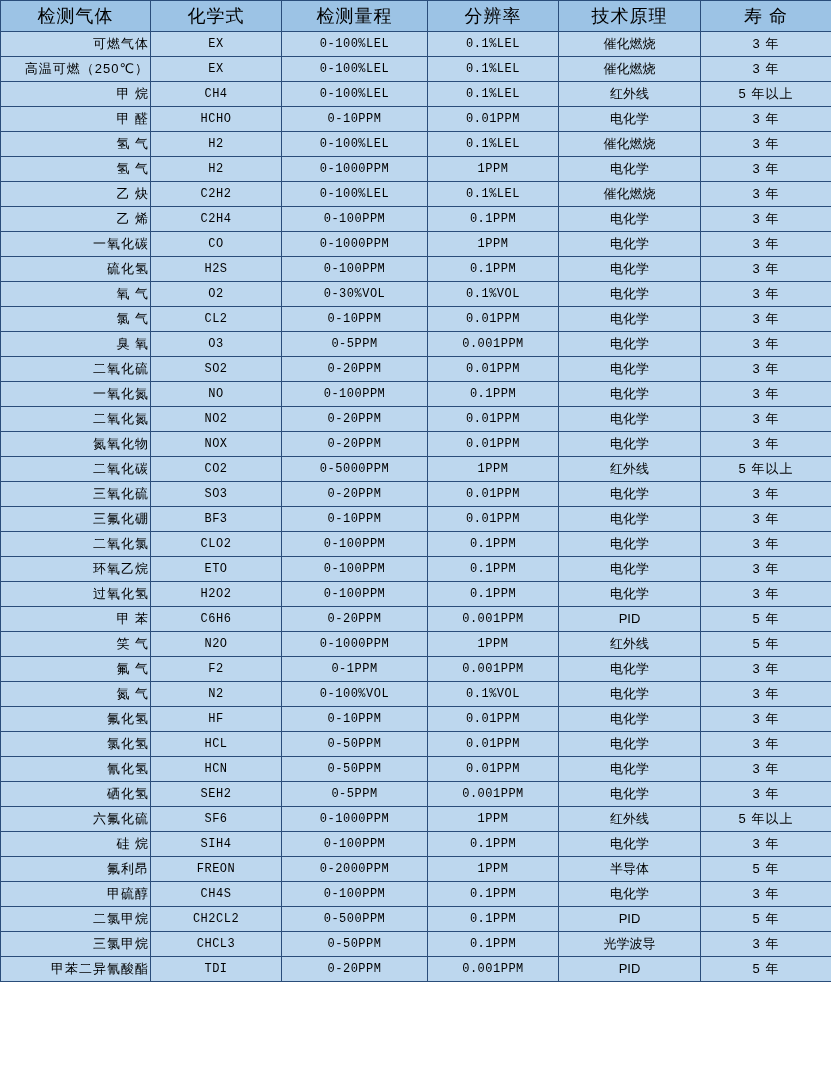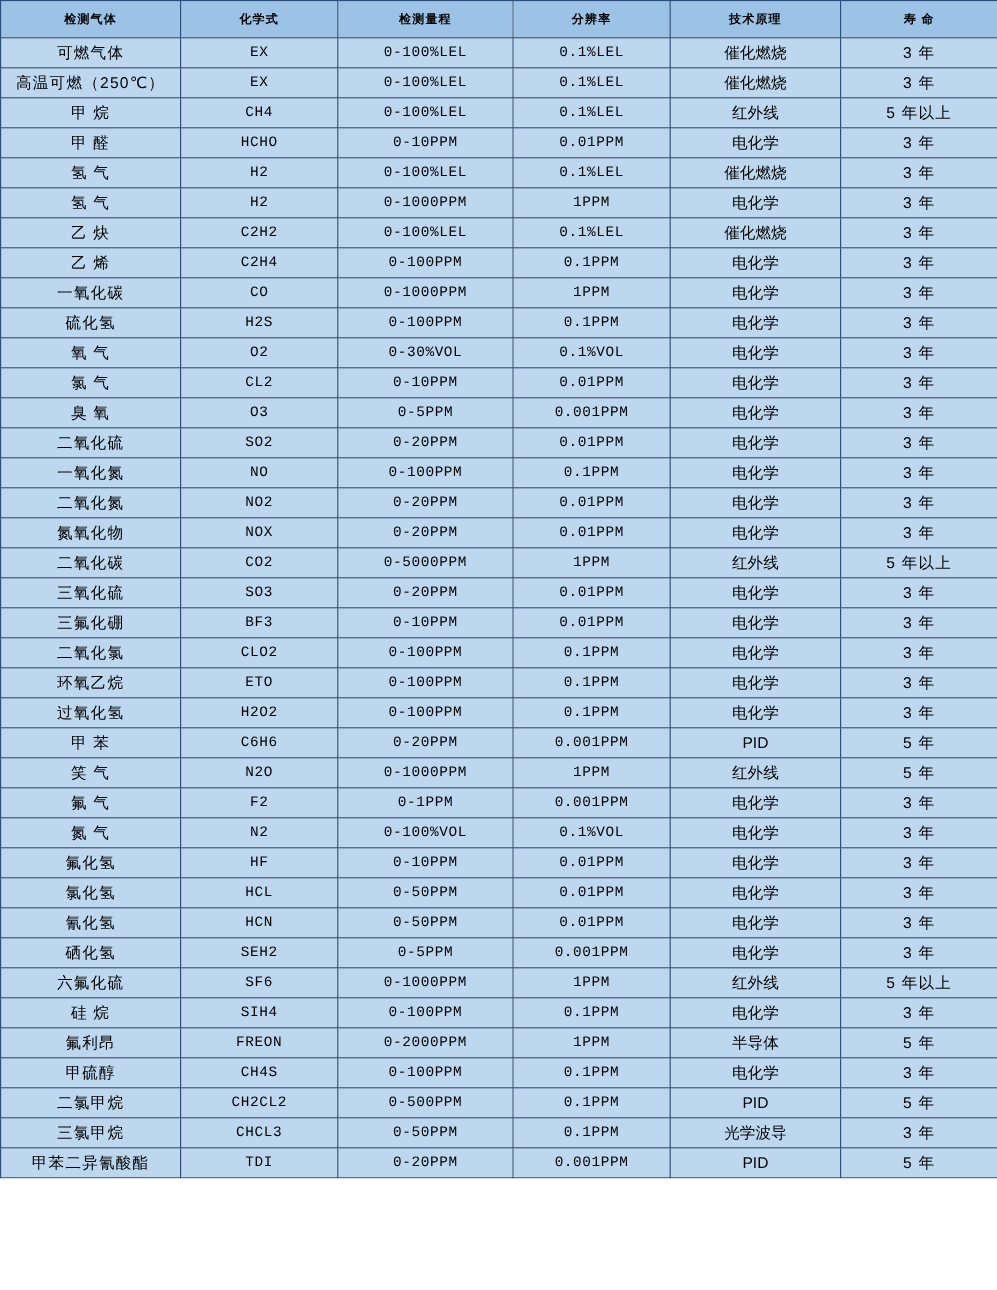--- a/index.html
+++ b/index.html
@@ -28,32 +28,33 @@
     border: 1px solid #2a4d7a;
     text-align: center;
     vertical-align: middle;
     color: #000000;
     white-space: nowrap;
     overflow: hidden;
   }
   #gas-table thead th {
     background: #9cc3e5;
     height: 28px;
-    font-size: 10px;
-    font-weight: bold;
+    font-size: 18px;
+    font-weight: normal;
     letter-spacing: 1px;
   }
   #gas-table tbody td {
     background: #bdd7ee;
     height: 22px;
     font-size: 13px;
     line-height: 20px;
   }
   #gas-table tbody td.name {
     letter-spacing: 1px;
+    text-align: right;
   }
   #gas-table tbody td.formula,
   #gas-table tbody td.range,
   #gas-table tbody td.resolution {
     font-family: "Liberation Mono", "DejaVu Sans Mono", monospace;
     font-size: 12px;
     letter-spacing: 0.5px;
   }
   #gas-table tbody td.life {
     letter-spacing: 1px;

